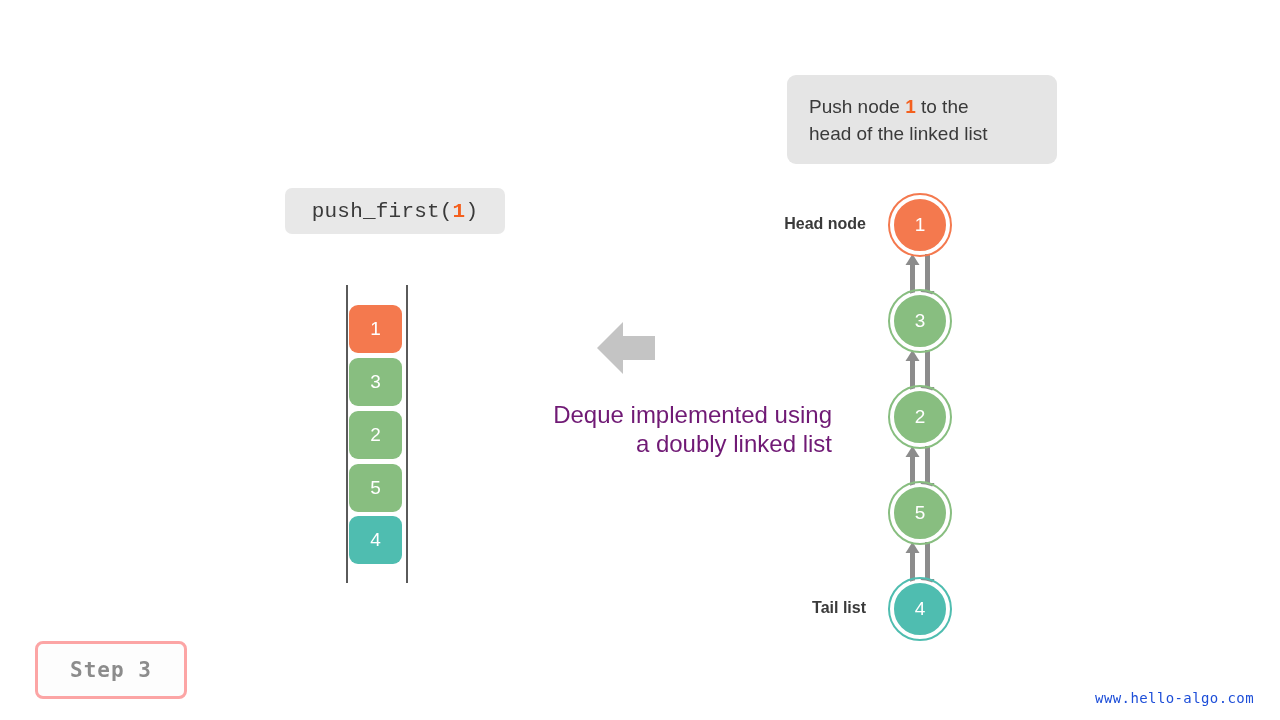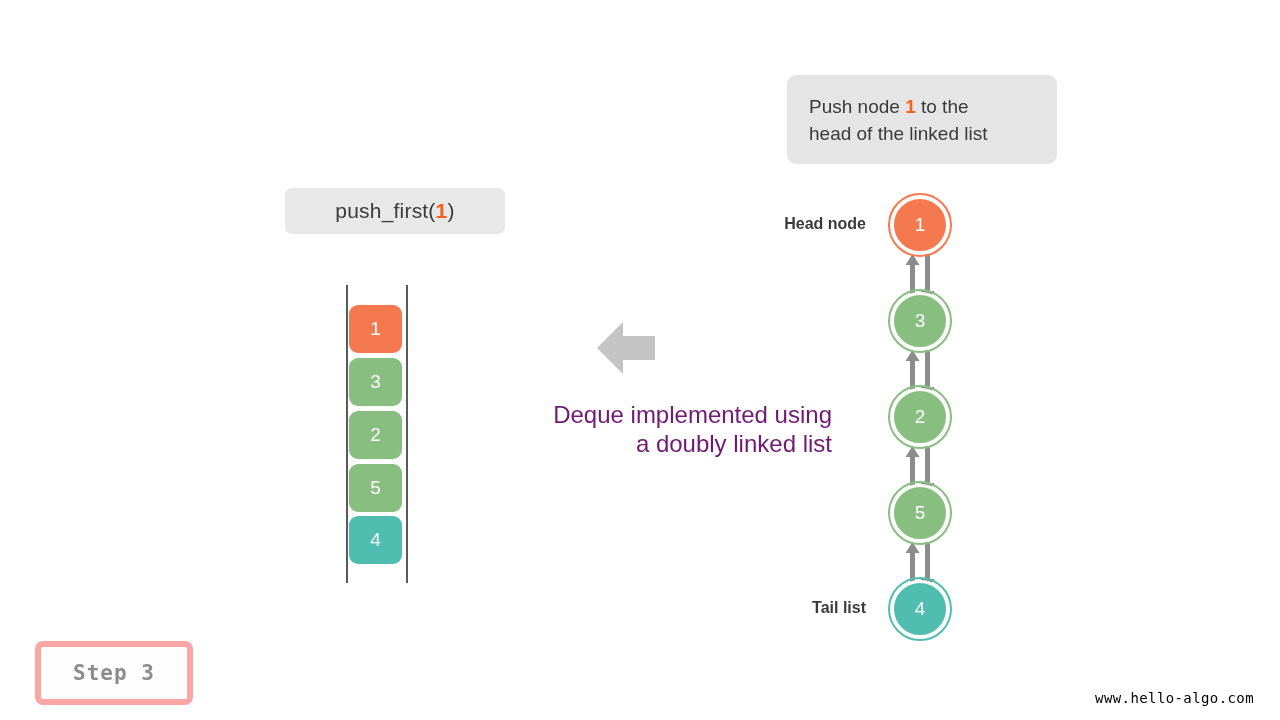--- a/index.html
+++ b/index.html
@@ -49,21 +49,21 @@
     position: absolute;
     left: 285px;
     top: 188px;
     width: 220px;
     height: 46px;
     background: #e8e8e8;
     border-radius: 7px;
     display: flex;
     align-items: center;
     justify-content: center;
-    font-family: Liberation Sans, sans-serif;
+    font-family: Liberation Mono, monospace;
     font-size: 21px;
     color: #3a3a3a;
     letter-spacing: 0.2px;
   }
   #codepill .accent { color: #f4601e; font-weight: bold; }
 
   
   #stack { position: absolute; left: 0; top: 0; }
   .rail {
     position: absolute;
@@ -145,40 +145,40 @@
   }
 
   
   #step-badge {
     position: absolute;
     left: 35px;
     top: 641px;
     width: 146px;
     height: 52px;
     background: #fdfdfd;
-    border: 6px solid #fca5a5;
+    border: 3px solid #fca5a5;
     border-radius: 8px;
     display: flex;
     align-items: center;
     justify-content: center;
     font-family: "DejaVu Sans Mono", monospace;
     font-size: 21px;
     font-weight: bold;
     color: #8c8c8c;
     letter-spacing: 1px;
   }
 
   
   #watermark {
     position: absolute;
     right: 26px;
     bottom: 14px;
     font-family: "DejaVu Sans Mono", monospace;
     font-size: 14px;
-    color: #000000;
+    color: #1d4ed8;
     letter-spacing: 0.4px;
   }
 </style>
 </head>
 <body>
 
 <div class="stage">
 
   <div id="callout">
     <div class="ctext"><span>Push node </span><span class="accent">1</span><span> to the

